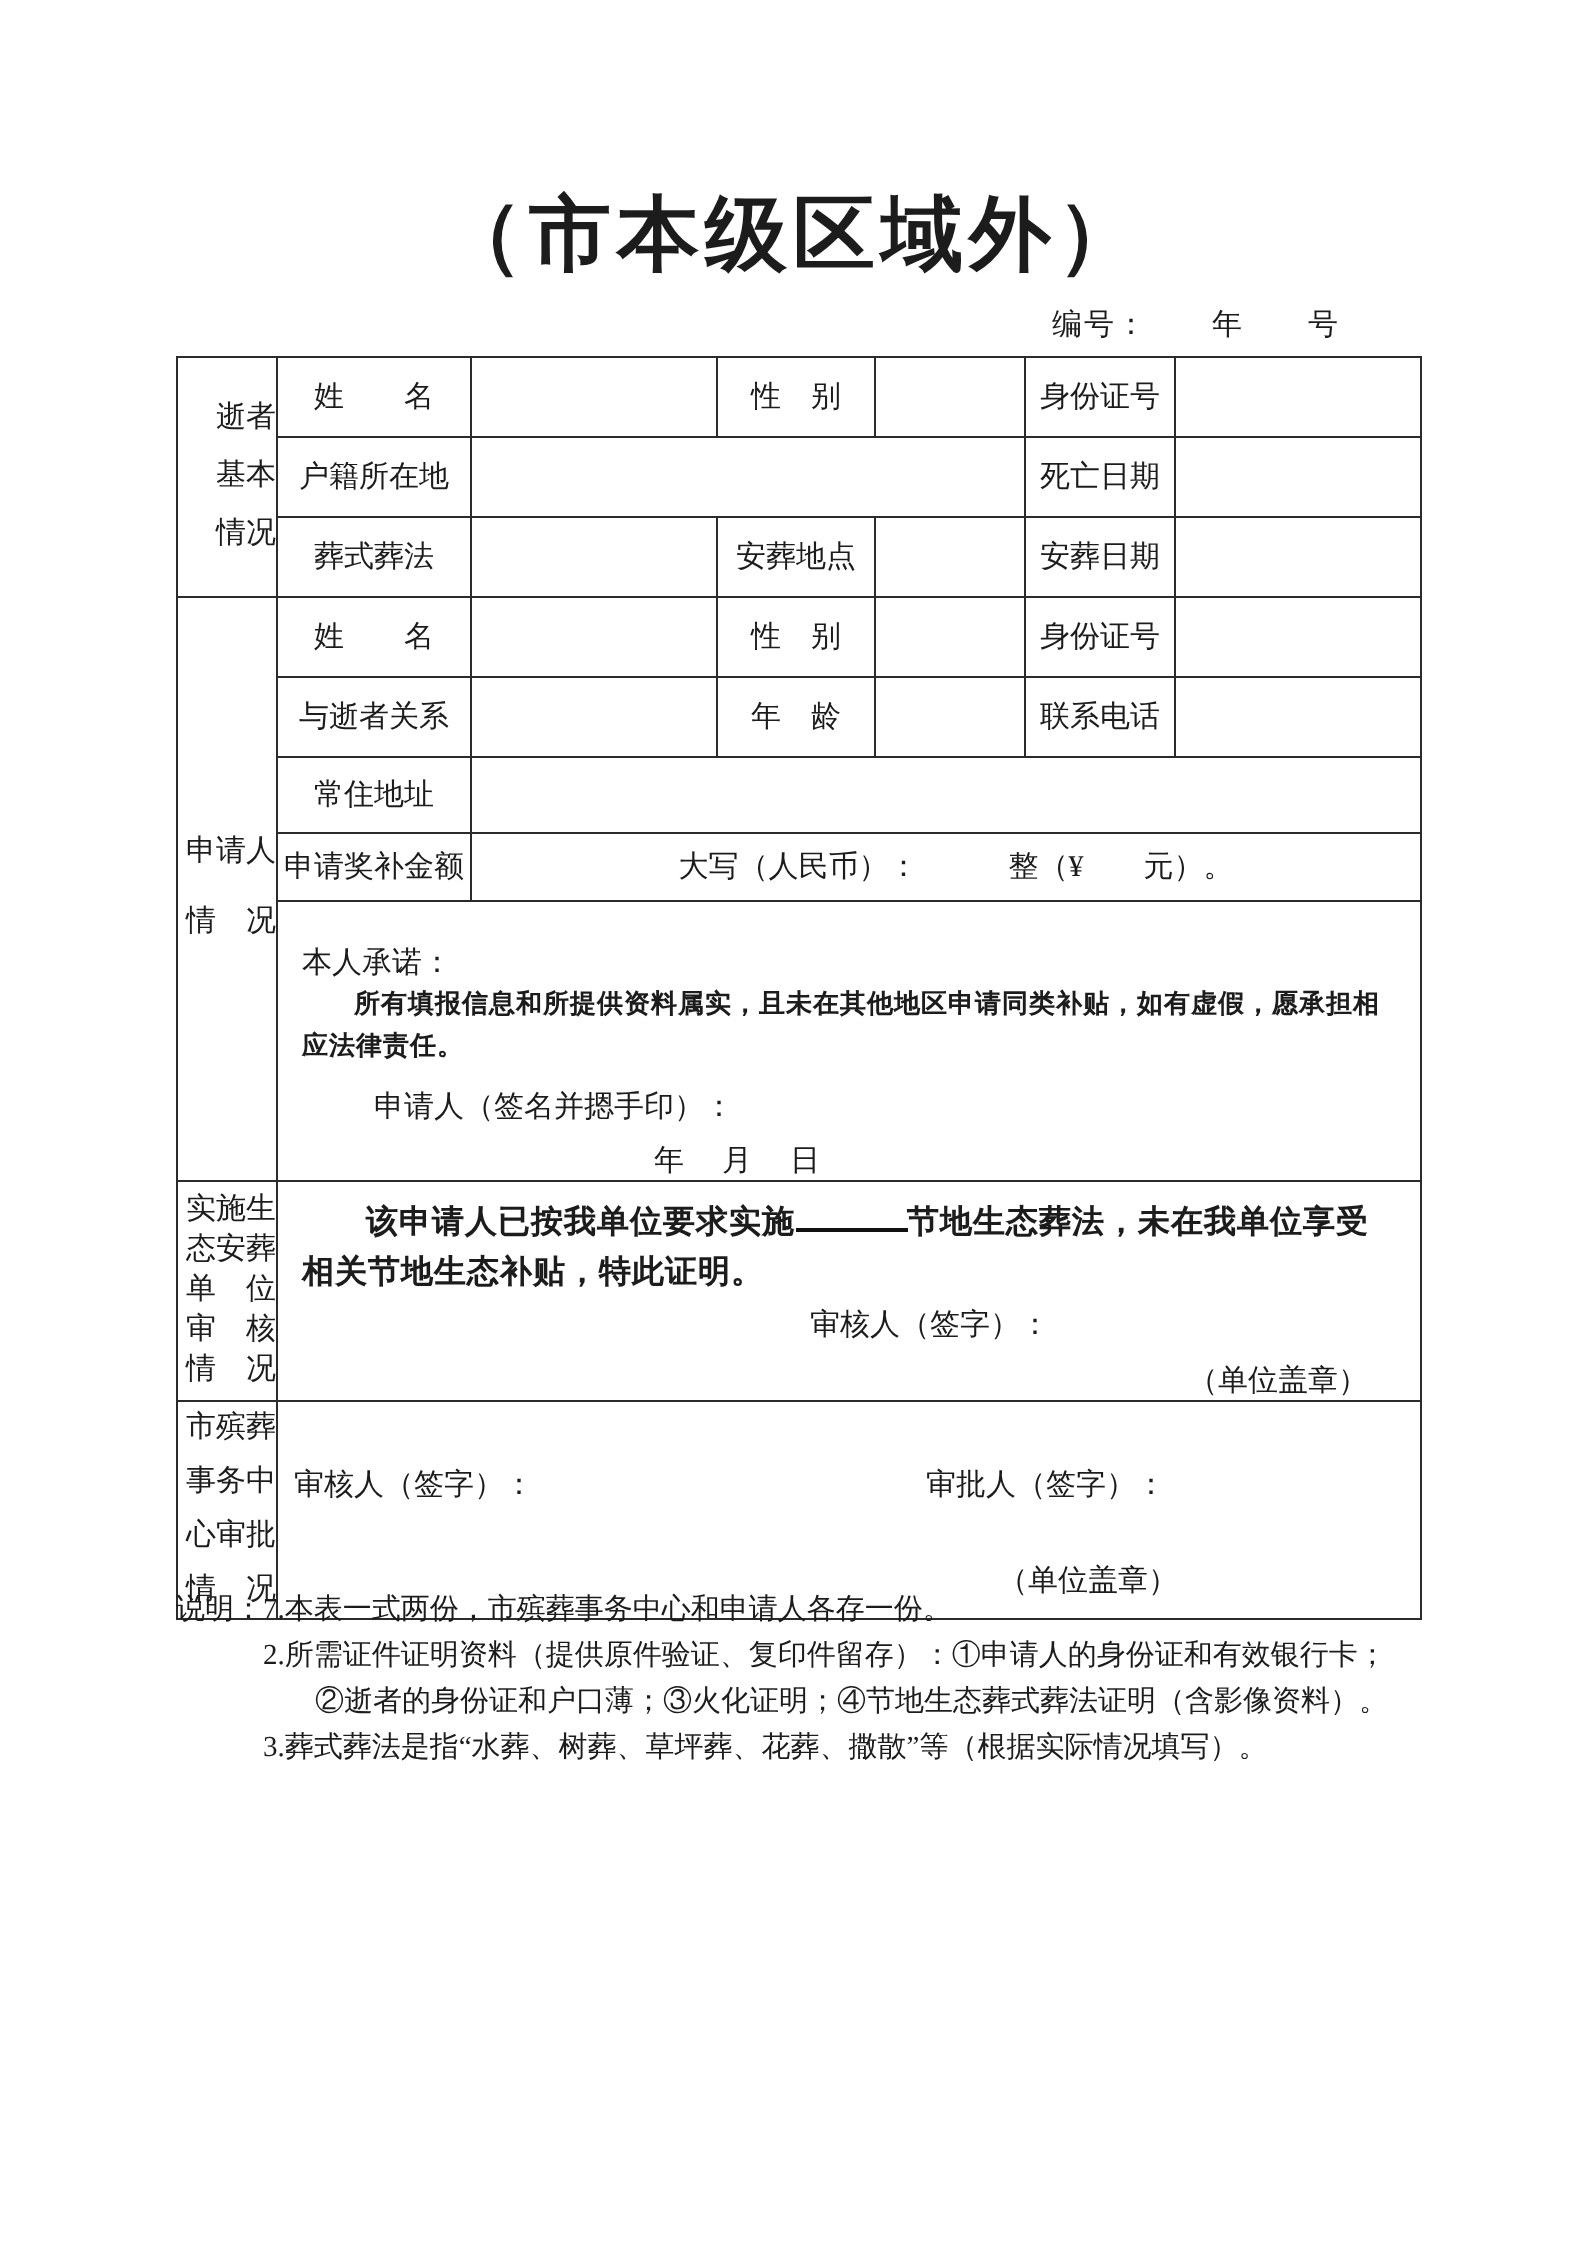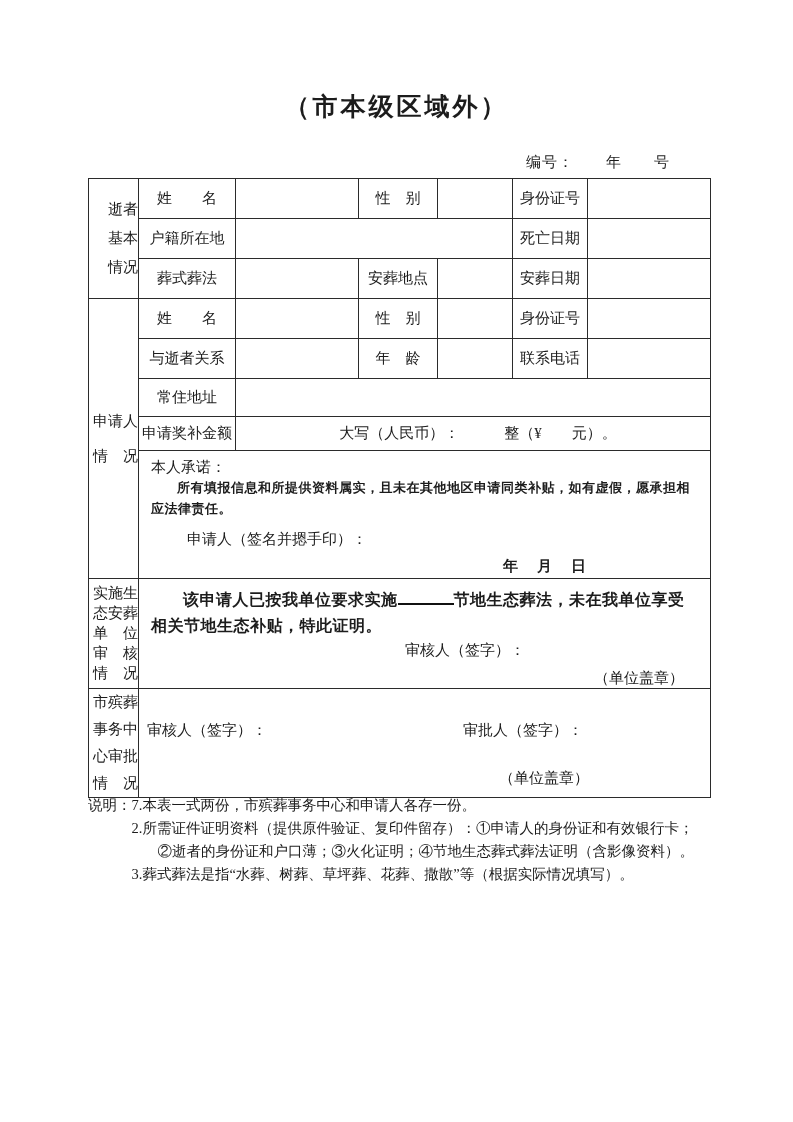--- a/index.html
+++ b/index.html
@@ -8,21 +8,21 @@
     width:793px; height:1122px;
     background:#ffffff;
     font-family:"Liberation Serif","DejaVu Serif",serif;
     color:#1c1c1c;
     overflow:hidden;
   }
   .doc-title {
     position:absolute; top:90px; left:0; width:100%;
     text-align:center;
     font-family:"Liberation Sans","DejaVu Sans",sans-serif;
-    font-weight:bold; font-size:25px; letter-spacing:3px;
+    font-weight:bold; font-size:41px; letter-spacing:3px;
   }
   .number-line {
     position:absolute; top:153px; left:88px; width:582px;
     text-align:right; font-size:15px; letter-spacing:1px;
   }
   table.form {
     position:absolute; top:178px; left:88px;
     border-collapse:collapse; table-layout:fixed;
   }
   table.form td {
@@ -32,27 +32,27 @@
   }
   .section-cell { padding:0; }
   .vlabel { display:flex; flex-direction:column; align-items:flex-end; justify-content:center; height:100%; }
   .vlabel span { display:block; line-height:1; }
   .gap14 span { margin:7px 0; }
   .gap20 span { margin:10px 0; }
   .tight span { margin:2.5px 0; }
   .mid span  { margin:6px 0; }
   .left-cell { text-align:right; padding-left:10px !important; }
   .promise-cell { text-align:left !important; vertical-align:top !important; padding:5px 10px 0 12px !important; }
-  .promise-title { margin-top:2px; }
+  .promise-title { margin-top:16px; }
   .promise-body {
     font-weight:bold; font-size:13px; line-height:1.65;
     text-indent:2em; margin-top:0; letter-spacing:0.5px;
   }
   .promise-sign { margin-top:10px; padding-left:2.4em; }
-  .promise-date { margin-top:8px; text-align:right; padding-right:112px; letter-spacing:2px;font-weight:bold; }
+  .promise-date { margin-top:8px; text-align:center; padding-right:112px; letter-spacing:2px; }
   .cert-cell { text-align:left !important; vertical-align:top !important; padding:8px 14px 0 12px !important; }
   .cert-body { font-weight:bold; font-size:16px; line-height:1.6; text-indent:2em; letter-spacing:0.5px; }
   .blank-line { display:inline-block; width:56px; height:13px; border-bottom:2px solid #111; }
   .cert-reviewer { margin-top:3px; padding-left:254px; }
   .cert-seal { margin-top:9px; text-align:right; padding-right:12px; }
   .center-cell { text-align:left !important; vertical-align:top !important; padding:0 0 0 8px !important; position:relative; }
   .center-row { margin-top:32px; position:relative; height:20px; }
   .center-row .approver { position:absolute; left:316px; top:0; }
   .center-seal { margin-top:28px; padding-left:352px; }
   .notes {

